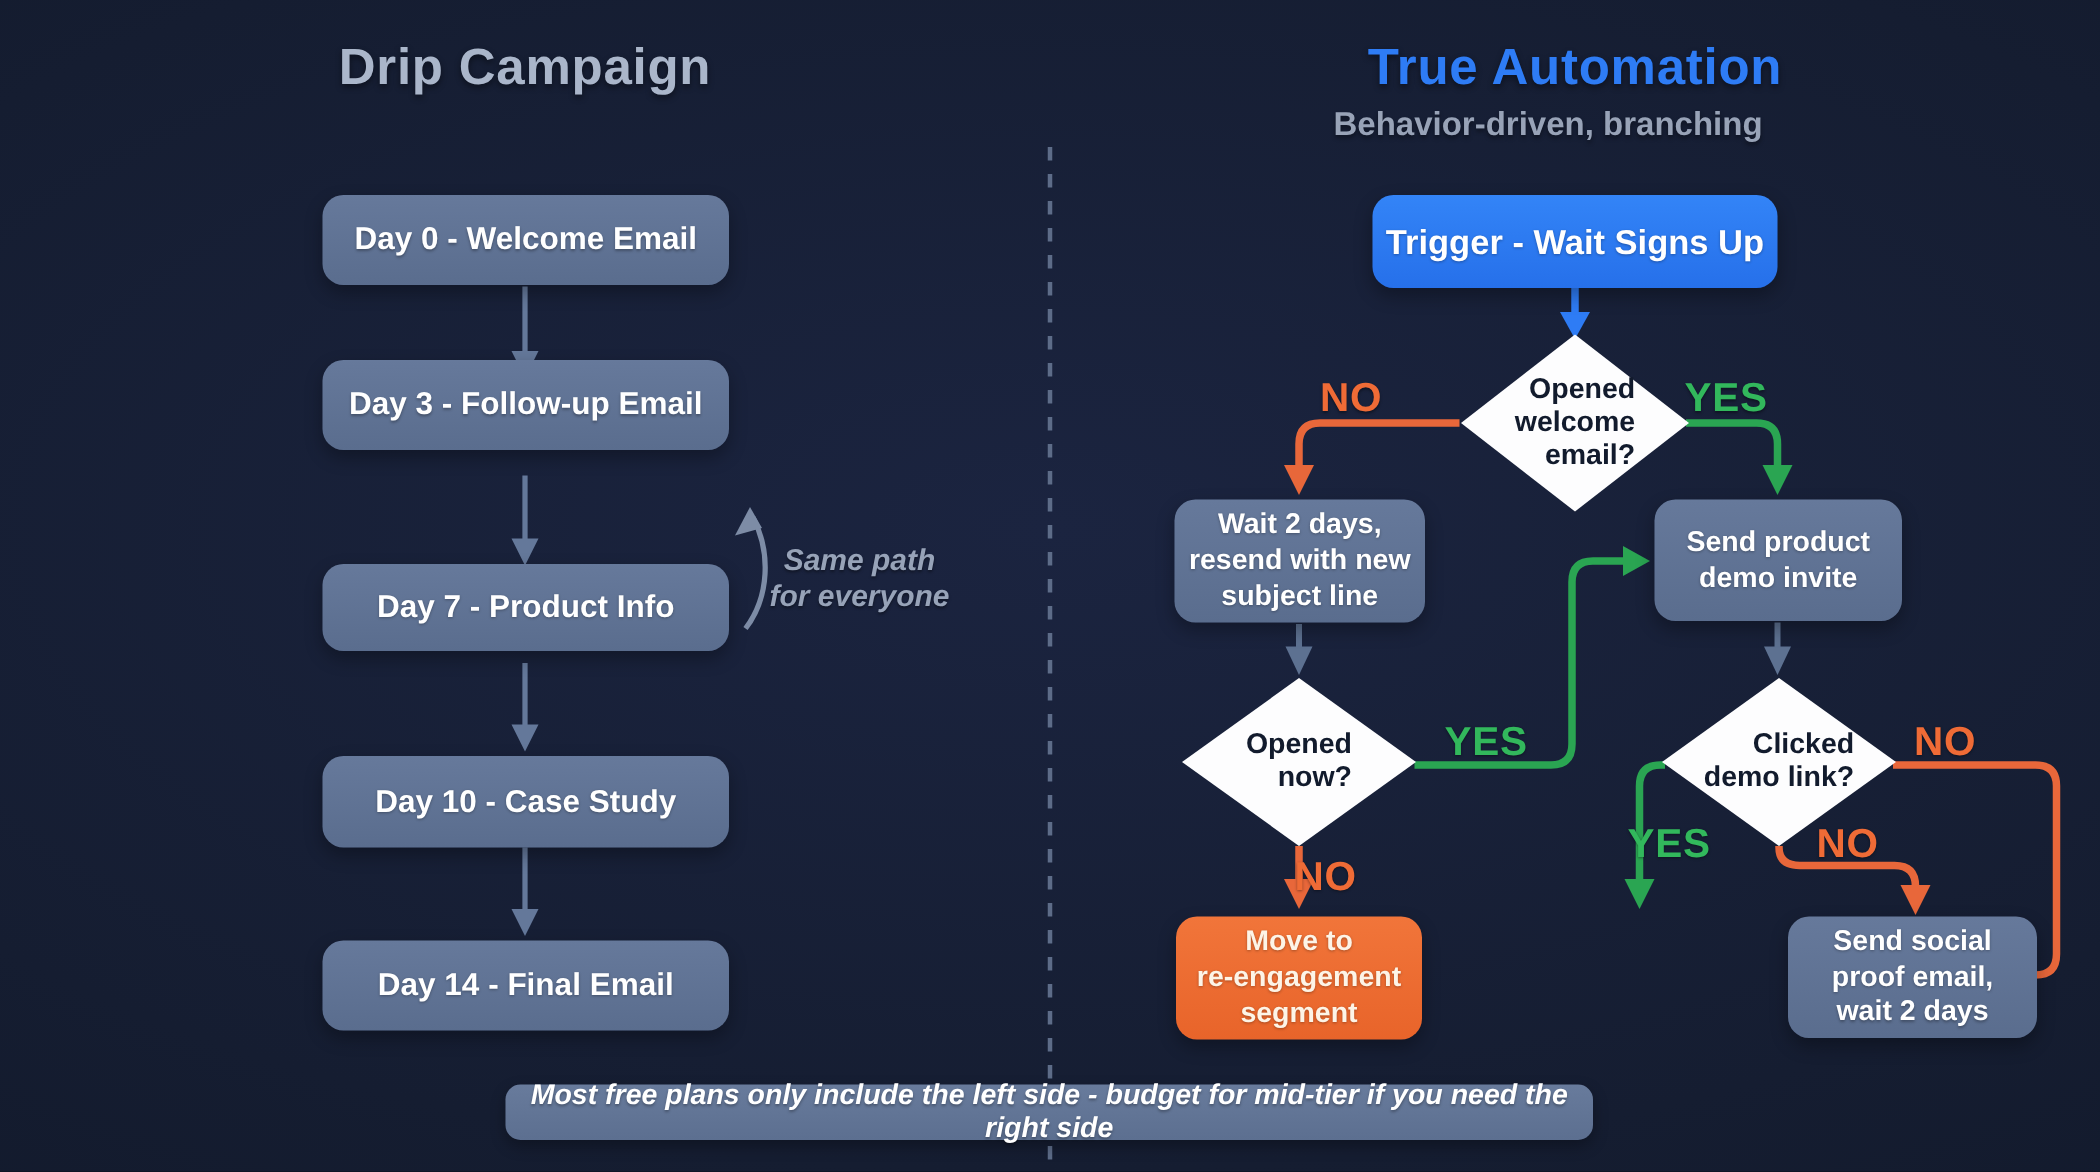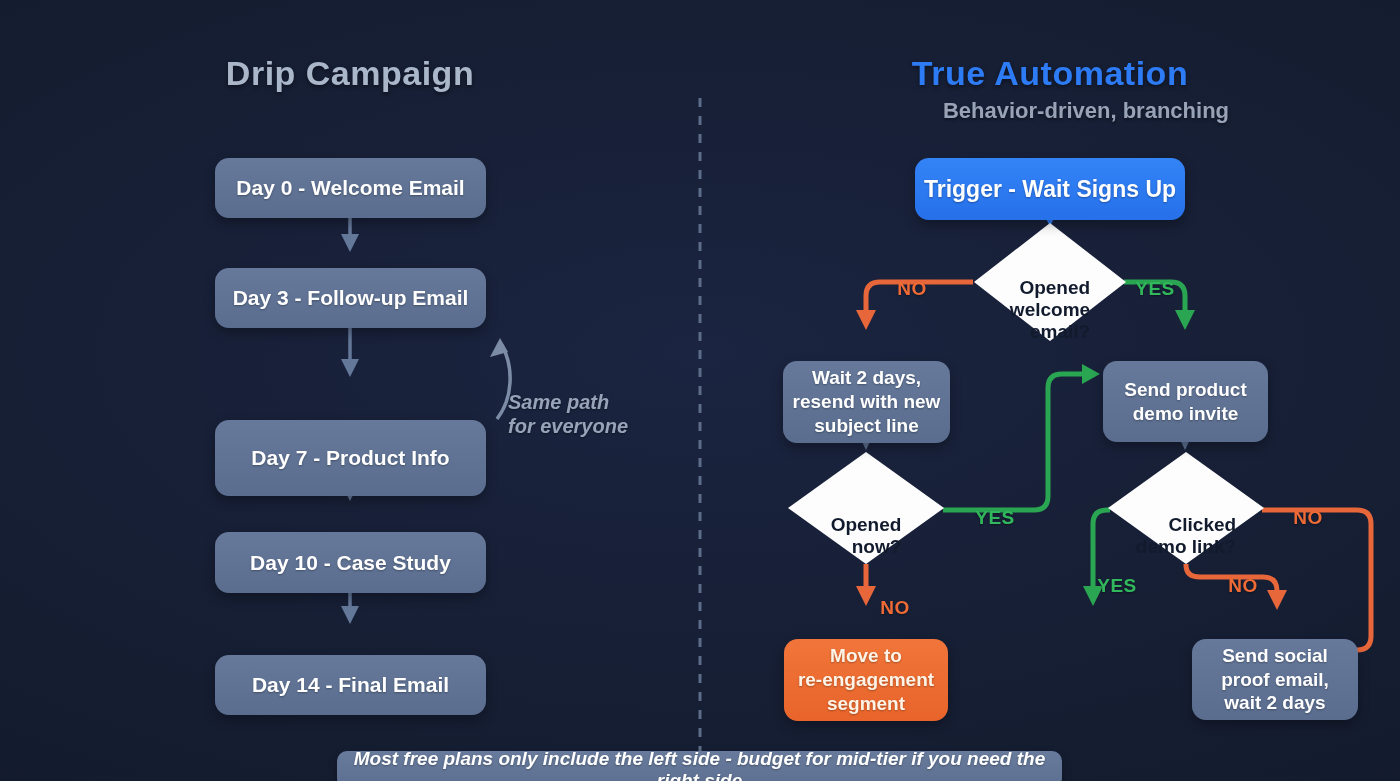--- a/index.html
+++ b/index.html
@@ -1,21 +1,21 @@
 <!DOCTYPE html>
 <html><head>
 <meta charset="utf-8">
 <style>
   html,body{margin:0;padding:0;background:#0d1422;}
   #canvas{
     position:relative;width:1400px;height:781px;overflow:hidden;
     font-family:"Liberation Sans",sans-serif;
     background:radial-gradient(ellipse 120% 100% at 50% 45%, #1b2440 0%, #151d31 55%, #0f1626 100%);
   }
-  .abs{position:absolute;margin-top:28px;}
+  .abs{position:absolute;}
   svg.overlay{position:absolute;left:0;top:0;z-index:1;pointer-events:none;}
   .layer{position:absolute;left:0;top:0;width:100%;height:100%;z-index:2;}
 
   .col-title{width:400px;text-align:center;font-size:34px;font-weight:700;
     letter-spacing:.5px;text-shadow:0 2px 4px rgba(0,0,0,.45);}
   .col-sub{width:400px;text-align:center;font-size:22px;font-weight:700;
     text-shadow:0 2px 3px rgba(0,0,0,.4);}
   .t-left{color:#aab6ca;}
   .s-left{color:#828fa8;}
   .t-right{color:#2e7cf5;}
@@ -28,27 +28,27 @@
   .gray{background:linear-gradient(180deg,#66799b 0%,#5a6d8e 100%);}
   .left-step{width:271px;left:215px;height:60px;font-size:21px;}
   .rt{white-space:pre-line;font-size:19px;line-height:1.25;}
   .blue{background:linear-gradient(180deg,#3384f7 0%,#2670ea 100%);font-size:23px;}
   .orange{background:linear-gradient(180deg,#f1753a 0%,#e8642a 100%);color:#fdf4e7;}
   .green{background:linear-gradient(180deg,#2fae57 0%,#249a49 100%);}
 
   .diamond-text{z-index:3;display:flex;align-items:center;justify-content:center;
     text-align:right;color:#121b2d;font-weight:700;font-size:19px;line-height:1.15;
     white-space:pre-line;}
-  .branch{z-index:3;width:64px;text-align:center;font-size:19px;font-weight:700;
+  .branch{z-index:3;width:64px;text-align:left;font-size:27px;font-weight:700;
     letter-spacing:.5px;text-shadow:0 1px 2px rgba(0,0,0,.4);}
   .yes{color:#32b85c;}
   .no{color:#ef6b36;}
 
   .annotation{font-style:italic;color:#97a3b8;font-size:20px;font-weight:700;
-    line-height:1.2;text-align:left;white-space:pre-line;
+    line-height:1.2;text-align:center;white-space:pre-line;
     text-shadow:0 1px 2px rgba(0,0,0,.4);}
   .caption{display:flex;align-items:center;justify-content:center;text-align:center;
     background:linear-gradient(180deg,#687b9c 0%,#5c6f90 100%);
     border-radius:10px;color:#ffffff;font-weight:700;font-style:italic;font-size:19px;
     box-shadow:0 4px 10px rgba(0,0,0,.3);text-shadow:0 1px 2px rgba(0,0,0,.3);}
 </style>
 </head>
 <body>
 
 <div id="canvas">
@@ -130,25 +130,25 @@
 
     <polygon points="1050,223 1126,282 1050,341 974,282" fill="#fdfdfe"></polygon>
     <polygon points="866,452 944,508 866,564 788,508" fill="#fdfdfe"></polygon>
     <polygon points="1186,452 1264,508 1186,564 1108,508" fill="#fdfdfe"></polygon>
   </svg>
 
   <div class="layer">
 
     <div class="abs col-title t-left" style="left:150px;top:26px;">Drip Campaign</div>
     <div class="abs col-title t-right" style="left:850px;top:26px;">True Automation</div>
-    <div class="abs col-sub s-right" style="left:886px;top:70px;">Behavior-driven, branching</div>
+    <div class="abs col-sub s-right" style="left:832px;top:70px;">Behavior-driven, branching</div>
 
     <div class="abs node gray left-step" style="top:130px;">Day 0 - Welcome Email</div>
     <div class="abs node gray left-step" style="top:240px;">Day 3 - Follow-up Email</div>
-    <div class="abs node gray left-step" style="top:392px;height:76px;">Day 7 - Product Info</div>
+    <div class="abs node gray left-step" style="top:376px;height:58px;">Day 7 - Product Info</div>
     <div class="abs node gray left-step" style="top:504px;height:61px;">Day 10 - Case Study</div>
     <div class="abs node gray left-step" style="top:627px;">Day 14 - Final Email</div>
 
     <div class="abs annotation" style="left:508px;top:362px;width:130px;">Same path
 for everyone</div>
 
     <div class="abs node blue" style="left:915px;top:130px;width:270px;height:62px;">Trigger - Wait Signs Up</div>
 
     <div class="abs node gray rt" style="left:783px;top:333px;width:167px;height:82px;">Wait 2 days,
 resend with new

